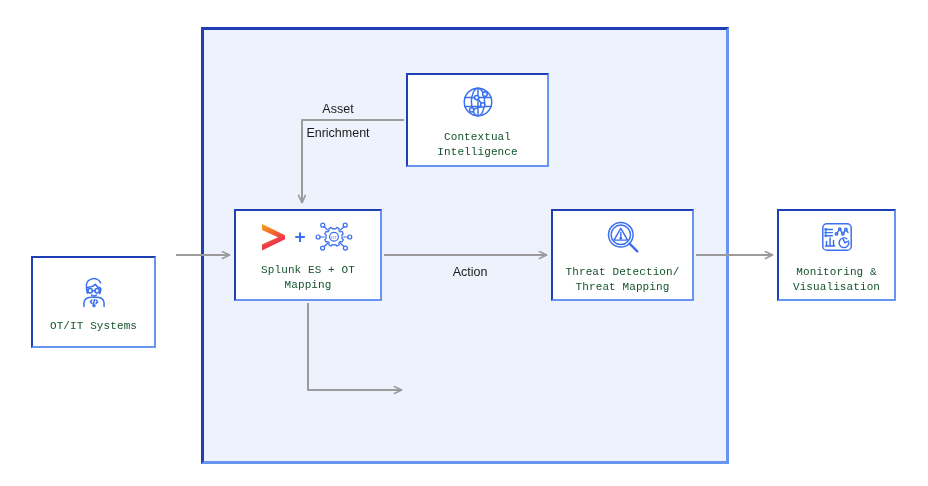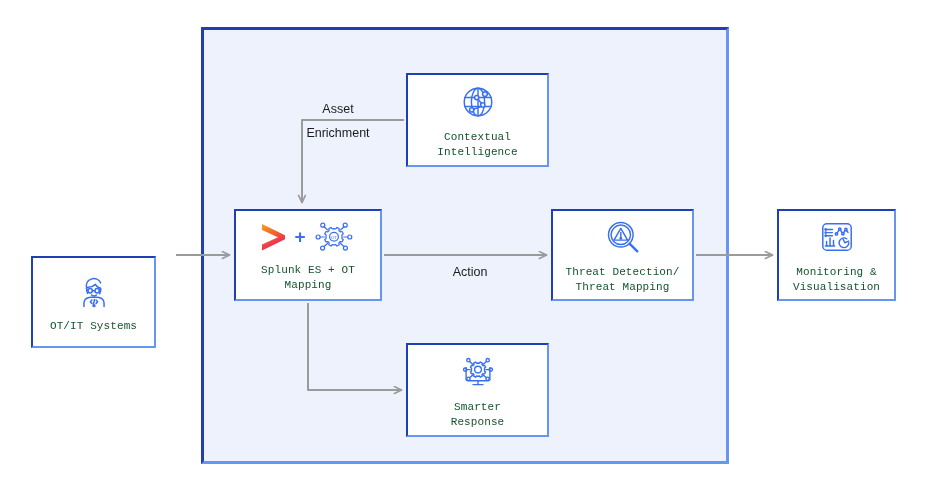--- a/index.html
+++ b/index.html
@@ -185,39 +185,20 @@
         <path d="M31.4 31.4l8.2 8.2" stroke-width="2.6"></path>
         <path d="M21.6 14.6l7.4 12.8H14.2z"></path>
         <path d="M21.6 19.2v4.2"></path>
         <circle cx="21.6" cy="25.4" r="0.85" fill="#3a6ff0"></circle>
       </svg>
     </span>
     <span class="caption">Threat Detection/
 Threat Mapping</span>
   </div>
 
-  <div class="node" id="node-response">
-    <span class="icon">
-      <svg width="44" height="44" viewBox="0 0 48 48" fill="none" stroke="#3a6ff0" stroke-width="1.5" stroke-linecap="round" stroke-linejoin="round">
-        <path d="M11 19.4v12.4a1.8 1.8 0 0 0 1.8 1.8h22.4a1.8 1.8 0 0 0 1.8-1.8V19.4"></path>
-        <path d="M24 33.6v4.2M18.6 37.8h10.8"></path>
-        <path d="M24 14.2l1.6.2 1-1.3 2.1 1.2-.4 1.6 1.2 1.2 1.6-.4 1.2 2.1-1.3 1 .2 1.6-.2 1.6 1.3 1-1.2 2.1-1.6-.4-1.2 1.2.4 1.6-2.1 1.2-1-1.3-1.6.2-1.6-.2-1 1.3-2.1-1.2.4-1.6-1.2-1.2-1.6.4-1.2-2.1 1.3-1-.2-1.6.2-1.6-1.3-1 1.2-2.1 1.6.4 1.2-1.2-.4-1.6 2.1-1.2 1 1.3z"></path>
-        <circle cx="24" cy="21.4" r="3.7"></circle>
-        <path d="M29.8 15.6l3.4-3.1M32.6 21.4h3.8M29.6 27.2l3.3 2.9M18.2 15.6l-3.3-3.1M15.4 21.4h-3.8M18.4 27.2l-3.3 2.9"></path>
-        <circle cx="34.6" cy="11.1" r="1.8"></circle>
-        <circle cx="38" cy="21.4" r="1.8"></circle>
-        <circle cx="34.4" cy="31.4" r="1.8"></circle>
-        <circle cx="13.5" cy="11.1" r="1.8"></circle>
-        <circle cx="10" cy="21.4" r="1.8"></circle>
-        <circle cx="13.6" cy="31.4" r="1.8"></circle>
-      </svg>
-    </span>
-    <span class="caption">Smarter
-Response</span>
-  </div>
 
   <div class="node" id="node-monitor">
     <span class="icon">
       <svg width="44" height="44" viewBox="0 0 48 48" fill="none" stroke="#3a6ff0" stroke-width="1.6" stroke-linecap="round" stroke-linejoin="round">
         <rect x="8.5" y="9.5" width="31" height="29" rx="4.5"></rect>
         <path d="M13.4 15.8h5.6M13.4 19.2h5.6M13.4 22.6h5.6" stroke-width="1.5"></path>
         <circle cx="11.7" cy="15.8" r="0.75" fill="#3a6ff0"></circle>
         <circle cx="11.7" cy="19.2" r="0.75" fill="#3a6ff0"></circle>
         <circle cx="11.7" cy="22.6" r="0.75" fill="#3a6ff0"></circle>
         <path d="M23.4 20.6l3.6-5.2 3.4 5 3.3-4.6 2.3 3.2"></path>

